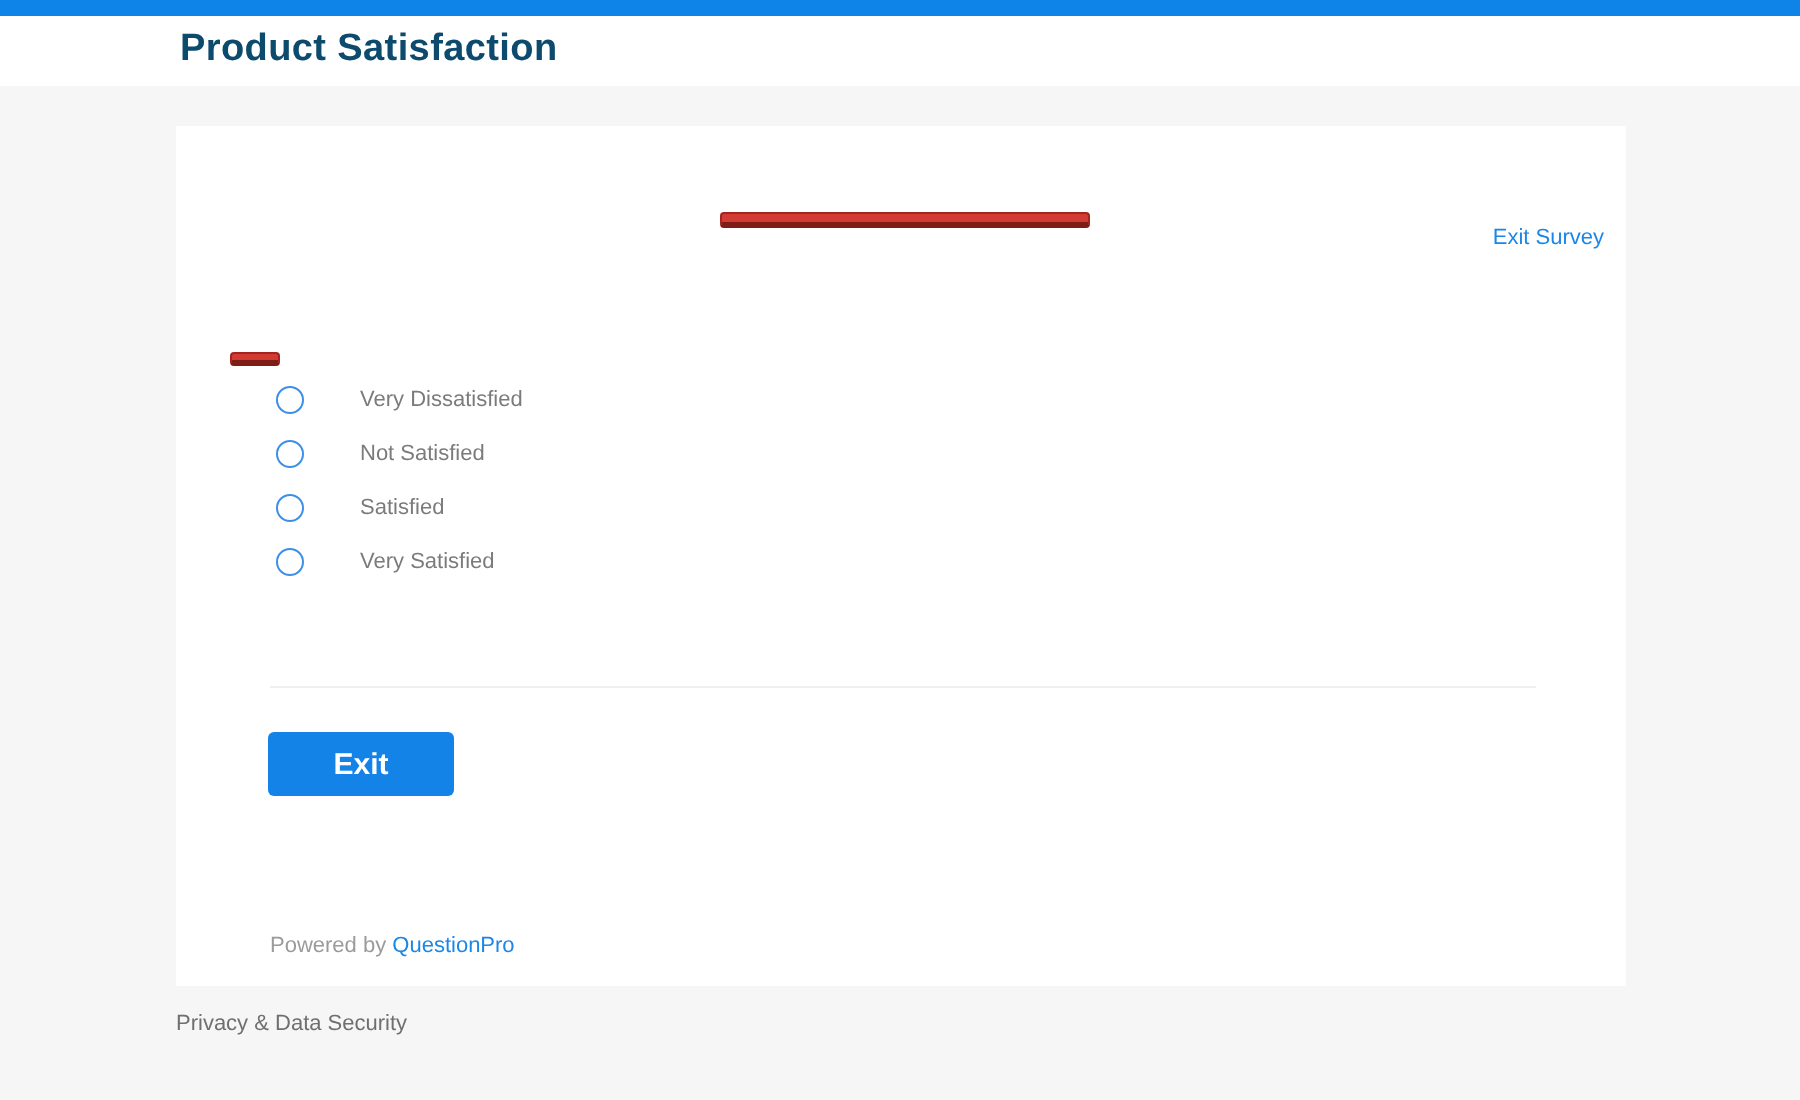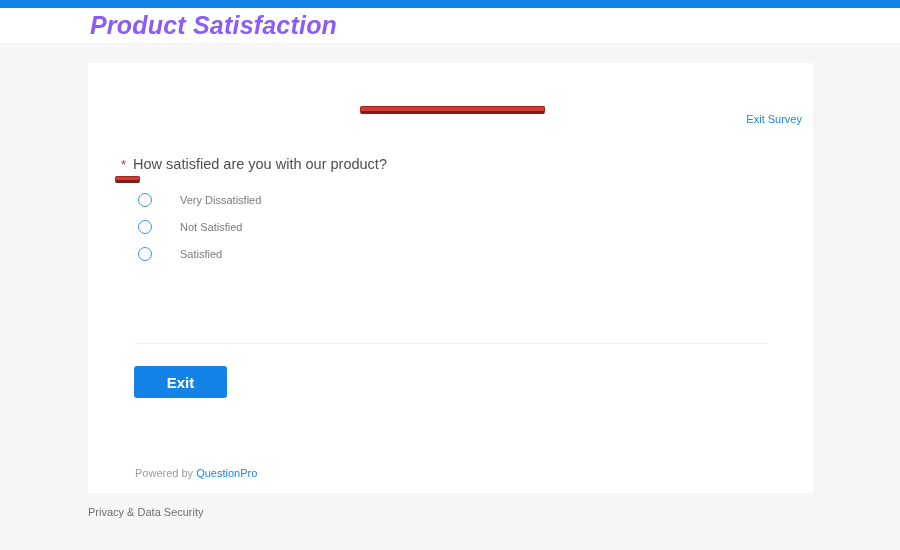--- a/index.html
+++ b/index.html
@@ -4,21 +4,21 @@
 <style>
   * { margin:0; padding:0; box-sizing:border-box; }
   html,body { width:900px; height:550px; }
   body { font-family:"Liberation Sans", sans-serif; background:#f6f6f6; }
 
   .frame { position:relative; width:900px; height:550px; background:#f6f6f6; overflow:hidden; }
 
   .topbar { position:absolute; left:0; top:0; width:900px; height:8px; background:#0e84e8; }
 
   .appbar { position:absolute; left:0; top:8px; width:900px; height:35px; background:#ffffff; }
-  .app-title { position:absolute; left:90px; top:0; line-height:34px; font-size:25px; font-weight:600; color:#8b5cf6; letter-spacing:0.2px;font-style:italic; }
+  .app-title { position:absolute; left:90px; top:0; line-height:34px; font-size:19px; font-weight:600; color:#0c4a6e; letter-spacing:0.2px; }
 
   .card { position:absolute; left:88px; top:63px; width:725px; height:430px; background:#ffffff; }
 
   .exit-link { position:absolute; right:11px; top:14px; font-size:11px; color:#1b87e6; text-decoration:none; cursor:pointer;margin-top:36px; }
 
   .required-note { position:absolute; left:0; top:28px; width:100%; text-align:center; font-size:11.5px; color:#8e8e8e; }
   .required-note .star { color:#d02b2b; }
 
   .annotation-bar { position:absolute; background:#d23b34; border:1px solid #a42420; border-bottom:3px solid #7e1d16; border-radius:2px; }
   .bar-note { left:272px; top:43px; width:185px; height:8px; }
@@ -52,37 +52,40 @@
     <div class="app-title">Product Satisfaction</div>
   </div>
 
   <div class="card">
 
     <a class="exit-link">Exit Survey</a>
 
 
     <div class="annotation-bar bar-note"></div>
 
-    <div class="question-line"><span class="q-star">*</span><span>How satisfied are you with our product?</span></div>
 
     <div class="annotation-bar bar-star"></div>
 
     <div class="options">
       <div class="option-row">
         <span class="radio"></span>
         <span class="option-label">Very Dissatisfied</span>
       </div>
       <div class="option-row">
         <span class="radio"></span>
         <span class="option-label">Not Satisfied</span>
       </div>
       <div class="option-row">
         <span class="radio"></span>
         <span class="option-label">Satisfied</span>
       </div>
+      <div class="option-row">
+        <span class="radio"></span>
+        <span class="option-label">Very Satisfied</span>
+      </div>
     </div>
 
     <div class="divider"></div>
 
     <button class="done-btn">Exit</button>
 
     <div class="powered"><span>Powered by </span><a class="brand">QuestionPro</a></div>
 
   </div>
 

